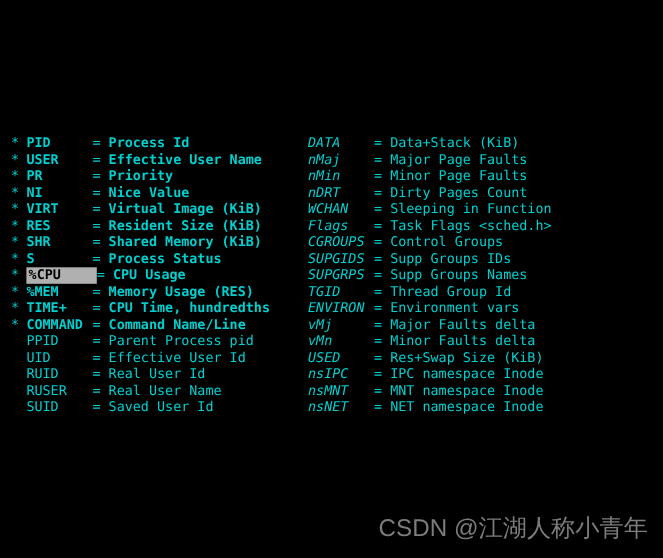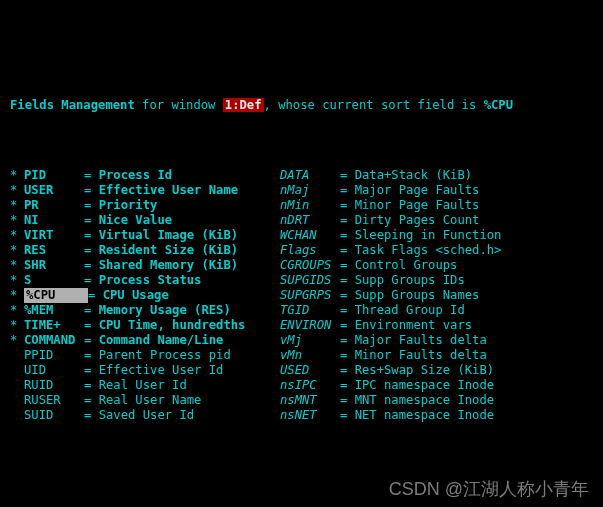--- a/index.html
+++ b/index.html
@@ -36,36 +36,35 @@
   .col-right { flex: 1; }
   .row { display: flex; }
   .star { width: 14px; text-align: left; }
   .key  { display: inline-block; }
   .eq   { }
   .desc { }
   .key2 { display: inline-block; width: 60px; font-style: italic; }
   .watermark {
     position: absolute;
     right: 14px;
-    bottom: 10px;
+    bottom: 20px;
     color: #8a8a8a;
-    font-size: 18px;
+    font-size: 22px;
     font-family: "Helvetica Neue", Arial, sans-serif;
     opacity: 0.9;
     pointer-events: none;
     white-space: nowrap;
   }
 </style>
 </head>
 <body>
 
 
 
 <div class="header">
-  <div><span class="bold">Fields Management</span><span> for window </span><span class="redbg">1:Def</span><span>, whose current sort field is </span><span class="bold">%CPU</span></div>
 </div>
 
 <div class="cols">
   <div class="col-left" id="col-left"><div class="row"><span class="star">*</span><span class="key bold" style="width: 60px;">PID</span><span class="eq">= </span><span class="desc bold">Process Id</span></div><div class="row"><span class="star">*</span><span class="key bold" style="width: 60px;">USER</span><span class="eq">= </span><span class="desc bold">Effective User Name</span></div><div class="row"><span class="star">*</span><span class="key bold" style="width: 60px;">PR</span><span class="eq">= </span><span class="desc bold">Priority</span></div><div class="row"><span class="star">*</span><span class="key bold" style="width: 60px;">NI</span><span class="eq">= </span><span class="desc bold">Nice Value</span></div><div class="row"><span class="star">*</span><span class="key bold" style="width: 60px;">VIRT</span><span class="eq">= </span><span class="desc bold">Virtual Image (KiB)</span></div><div class="row"><span class="star">*</span><span class="key bold" style="width: 60px;">RES</span><span class="eq">= </span><span class="desc bold">Resident Size (KiB)</span></div><div class="row"><span class="star">*</span><span class="key bold" style="width: 60px;">SHR</span><span class="eq">= </span><span class="desc bold">Shared Memory (KiB)</span></div><div class="row"><span class="star">*</span><span class="key bold" style="width: 60px;">S</span><span class="eq">= </span><span class="desc bold">Process Status</span></div><div class="row"><span class="star">*</span><span class="key sel" style="width: 60px;">%CPU</span><span class="eq">= </span><span class="desc bold">CPU Usage</span></div><div class="row"><span class="star">*</span><span class="key bold" style="width: 60px;">%MEM</span><span class="eq">= </span><span class="desc bold">Memory Usage (RES)</span></div><div class="row"><span class="star">*</span><span class="key bold" style="width: 60px;">TIME+</span><span class="eq">= </span><span class="desc bold">CPU Time, hundredths</span></div><div class="row"><span class="star">*</span><span class="key bold" style="width: 60px;">COMMAND</span><span class="eq">= </span><span class="desc bold">Command Name/Line</span></div><div class="row"><span class="star"> </span><span class="key" style="width: 60px;">PPID</span><span class="eq">= </span><span class="desc">Parent Process pid</span></div><div class="row"><span class="star"> </span><span class="key" style="width: 60px;">UID</span><span class="eq">= </span><span class="desc">Effective User Id</span></div><div class="row"><span class="star"> </span><span class="key" style="width: 60px;">RUID</span><span class="eq">= </span><span class="desc">Real User Id</span></div><div class="row"><span class="star"> </span><span class="key" style="width: 60px;">RUSER</span><span class="eq">= </span><span class="desc">Real User Name</span></div><div class="row"><span class="star"> </span><span class="key" style="width: 60px;">SUID</span><span class="eq">= </span><span class="desc">Saved User Id</span></div></div>
   <div class="col-right" id="col-right"><div class="row"><span class="key2">DATA</span><span class="eq">= </span><span class="desc">Data+Stack (KiB)</span></div><div class="row"><span class="key2">nMaj</span><span class="eq">= </span><span class="desc">Major Page Faults</span></div><div class="row"><span class="key2">nMin</span><span class="eq">= </span><span class="desc">Minor Page Faults</span></div><div class="row"><span class="key2">nDRT</span><span class="eq">= </span><span class="desc">Dirty Pages Count</span></div><div class="row"><span class="key2">WCHAN</span><span class="eq">= </span><span class="desc">Sleeping in Function</span></div><div class="row"><span class="key2">Flags</span><span class="eq">= </span><span class="desc">Task Flags &lt;sched.h&gt;</span></div><div class="row"><span class="key2">CGROUPS</span><span class="eq">= </span><span class="desc">Control Groups</span></div><div class="row"><span class="key2">SUPGIDS</span><span class="eq">= </span><span class="desc">Supp Groups IDs</span></div><div class="row"><span class="key2">SUPGRPS</span><span class="eq">= </span><span class="desc">Supp Groups Names</span></div><div class="row"><span class="key2">TGID</span><span class="eq">= </span><span class="desc">Thread Group Id</span></div><div class="row"><span class="key2">ENVIRON</span><span class="eq">= </span><span class="desc">Environment vars</span></div><div class="row"><span class="key2">vMj</span><span class="eq">= </span><span class="desc">Major Faults delta</span></div><div class="row"><span class="key2">vMn</span><span class="eq">= </span><span class="desc">Minor Faults delta</span></div><div class="row"><span class="key2">USED</span><span class="eq">= </span><span class="desc">Res+Swap Size (KiB)</span></div><div class="row"><span class="key2">nsIPC</span><span class="eq">= </span><span class="desc">IPC namespace Inode</span></div><div class="row"><span class="key2">nsMNT</span><span class="eq">= </span><span class="desc">MNT namespace Inode</span></div><div class="row"><span class="key2">nsNET</span><span class="eq">= </span><span class="desc">NET namespace Inode</span></div></div>
 </div>
 
 <div class="watermark">CSDN @江湖人称小青年</div>
 
 

